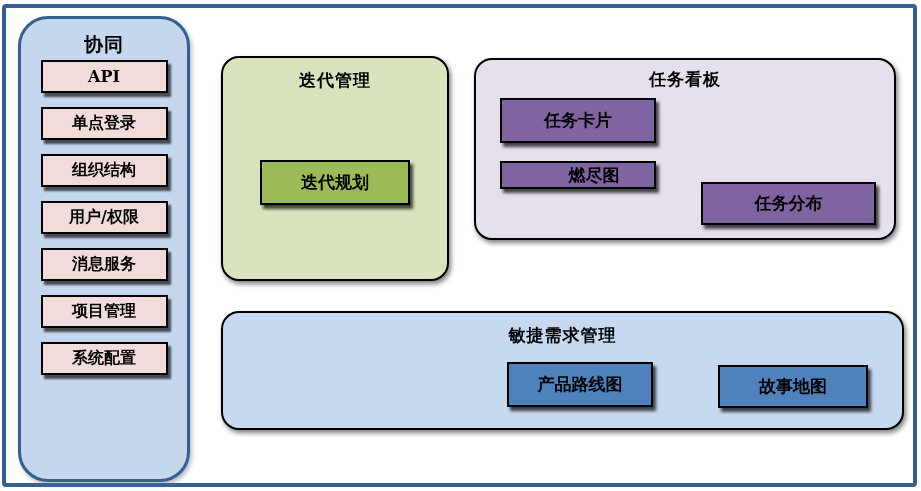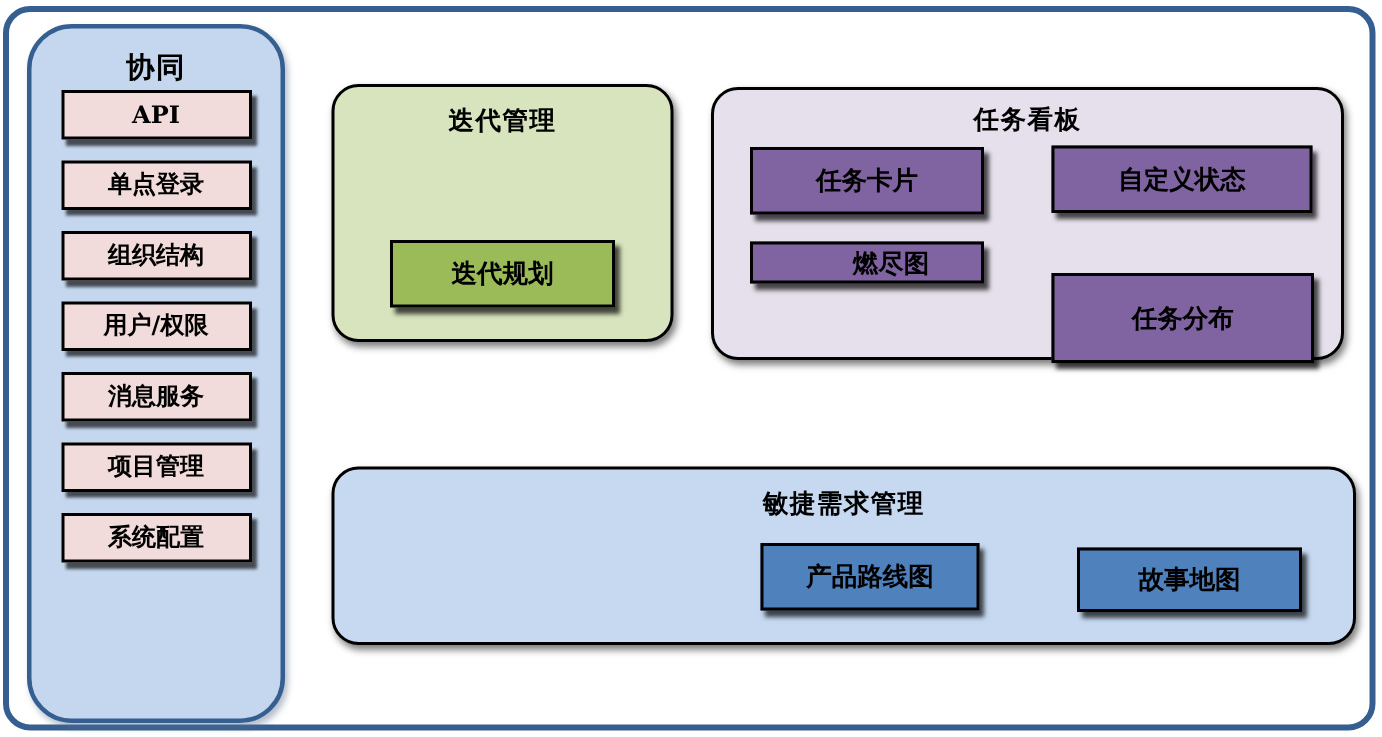--- a/index.html
+++ b/index.html
@@ -16,21 +16,21 @@
     --box-border:#000000;
     --text:#000000;
   }
   *{margin:0;padding:0;box-sizing:border-box;}
   html,body{width:921px;height:491px;background:#ffffff;overflow:hidden;
     font-family:"DejaVu Sans","Liberation Sans",sans-serif;color:var(--text);}
   .canvas{position:relative;width:921px;height:491px;background:#ffffff;}
 
   .outer-frame{
     position:absolute;left:2px;top:4px;width:915px;height:483px;
-    border:4px solid var(--outer-border);border-radius:18px;background:#ffffff;
+    border:4px solid var(--outer-border);border-radius:4px;background:#ffffff;
   }
 
   
   .sidebar{
     position:absolute;left:12px;top:8px;width:172px;height:466px;
     background:var(--sidebar-bg);border:3px solid var(--sidebar-border);
     border-radius:30px;box-shadow:2px 3px 4px rgba(90,110,140,0.45);
     display:flex;flex-direction:column;align-items:center;
   }
   .sidebar-title{
@@ -60,33 +60,33 @@
     font-family:"DejaVu Sans","Liberation Sans",sans-serif;
   }
   .box-item{
     position:absolute;border:2px solid var(--box-border);
     box-shadow:3px 4px 3px rgba(0,0,0,0.7);
     display:flex;align-items:center;justify-content:center;
     font-size:17px;font-weight:bold;
     font-family:"DejaVu Serif","Liberation Serif",serif;
   }
 
-  .panel-iteration{left:215px;top:48px;width:228px;height:172px;background:var(--green-panel-bg);}
+  .panel-iteration{left:215px;top:48px;width:228px;height:225px;background:var(--green-panel-bg);}
   .panel-iteration .panel-title{top:11px;}
   .green-item{background:var(--green-item-bg);}
   .pos-user-story{left:37px;top:42px;width:150px;height:45px;}
   .pos-iteration-planning{left:37px;top:102px;width:150px;height:45px;}
 
   .panel-kanban{left:468px;top:50px;width:422px;height:182px;background:var(--purple-panel-bg);}
   .panel-kanban .panel-title{top:8px;}
   .purple-item{background:var(--purple-item-bg);}
   .pos-task-card{left:24px;top:38px;width:156px;height:45px;}
   .pos-custom-status{left:225px;top:37px;width:174px;height:45px;}
   .pos-burndown{left:24px;top:101px;width:156px;height:28px;padding-left:32px;}
-  .pos-task-distribution{left:225px;top:122px;width:175px;height:60px;}
+  .pos-task-distribution{left:225px;top:122px;width:175px;height:43px;}
 
   .panel-requirements{left:215px;top:303px;width:683px;height:119px;background:var(--blue-panel-bg);padding-left:19px;}
   .panel-requirements .panel-title{top:11px;}
   .blue-item{background:var(--blue-item-bg);}
   .pos-product-backlog{left:53px;top:51px;width:165px;height:46px;}
   .pos-product-roadmap{left:272px;top:49px;width:146px;height:45px;margin-left:12px;}
   .pos-story-map{left:495px;top:52px;width:150px;height:43px;}
 </style>
 </head>
 <body>
@@ -108,21 +108,20 @@
     </aside>
 
     <section class="panel panel-iteration">
       <div class="panel-title">迭代管理</div>
       <div class="box-item green-item pos-iteration-planning">迭代规划</div>
     </section>
 
     <section class="panel panel-kanban">
       <div class="panel-title">任务看板</div>
       <div class="box-item purple-item pos-task-card">任务卡片</div>
-      <div class="box-item purple-item pos-custom-status">自定义状态</div>
       <div class="box-item purple-item pos-burndown">燃尽图</div>
       <div class="box-item purple-item pos-task-distribution">任务分布</div>
     </section>
 
     <section class="panel panel-requirements">
       <div class="panel-title">敏捷需求管理</div>
       <div class="box-item blue-item pos-product-roadmap">产品路线图</div>
       <div class="box-item blue-item pos-story-map">故事地图</div>
     </section>
 

